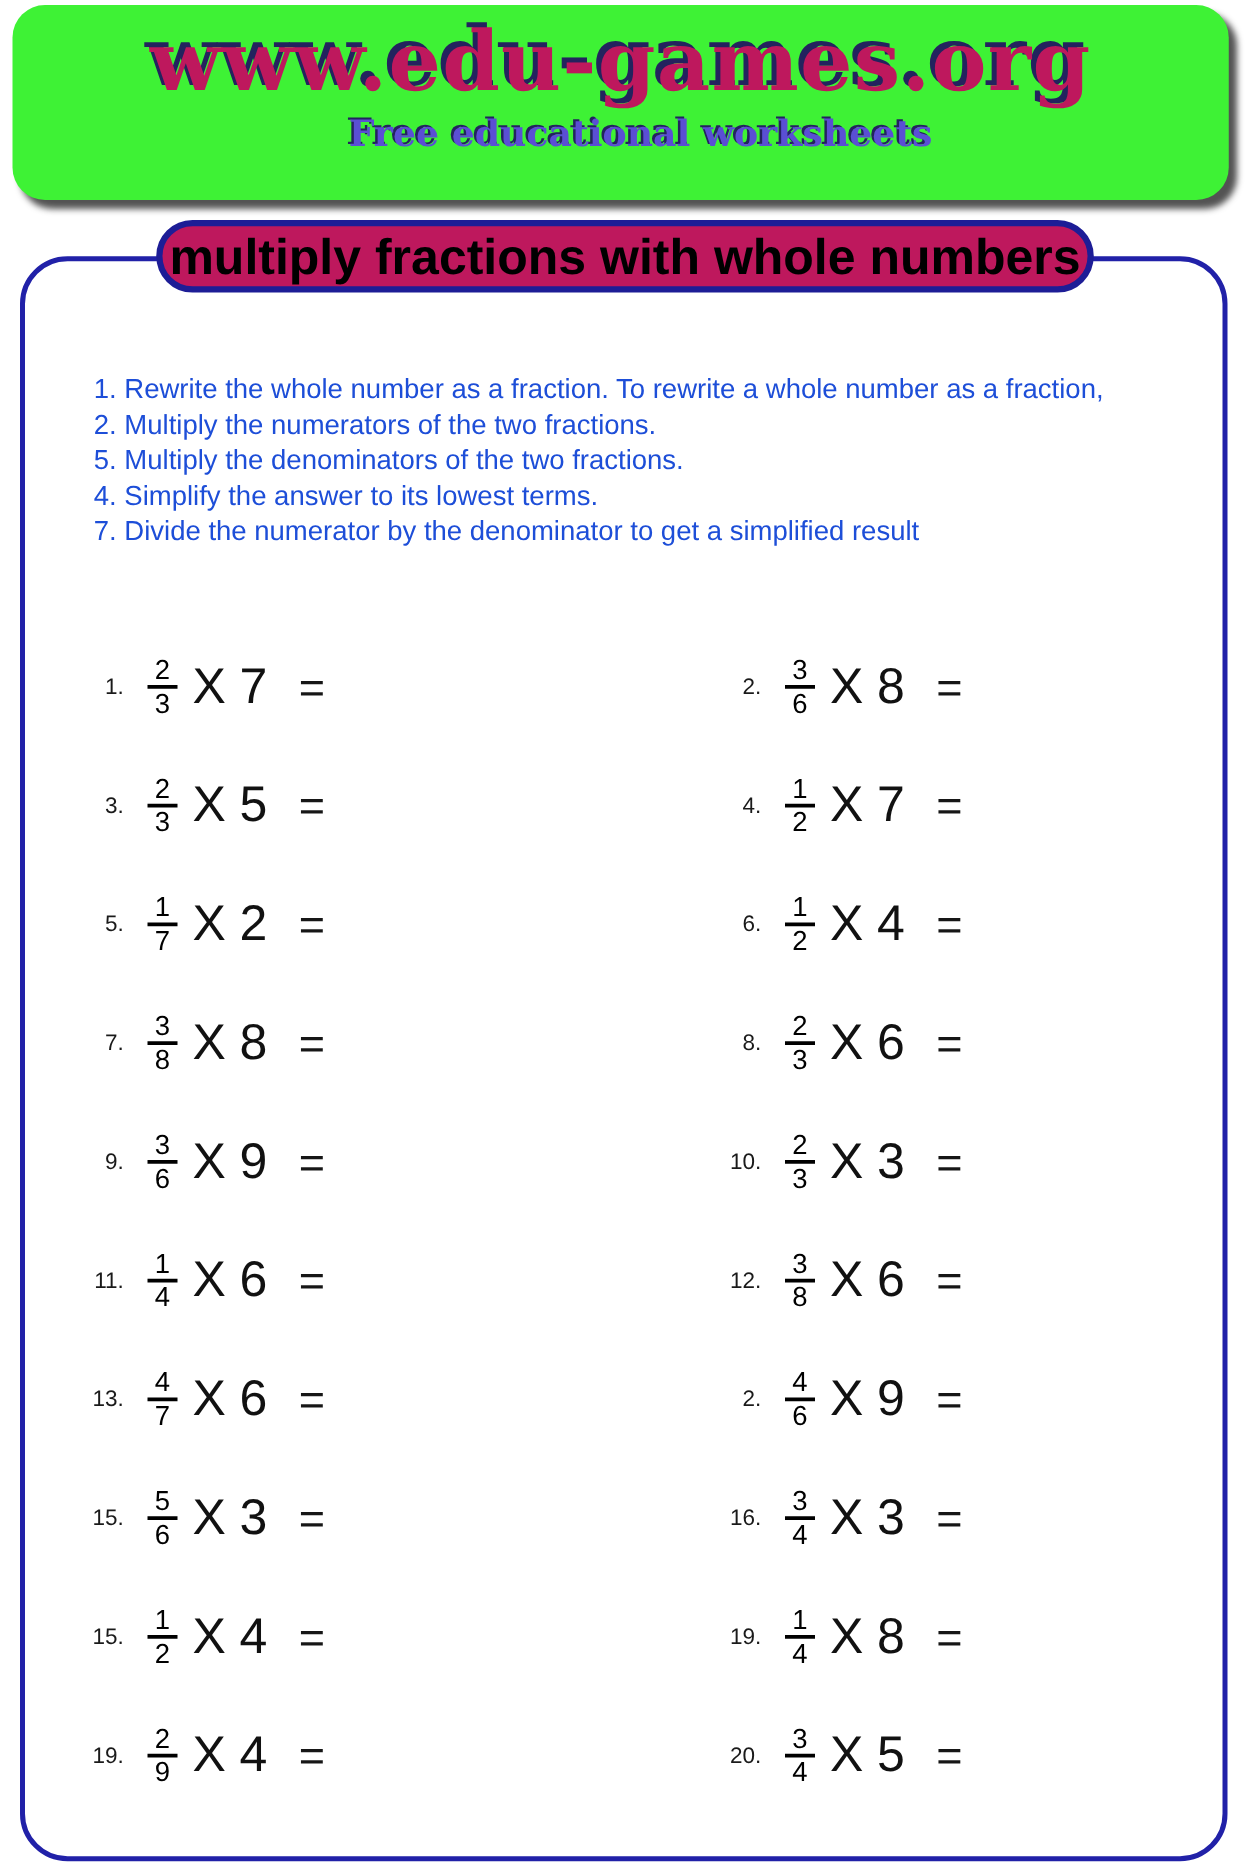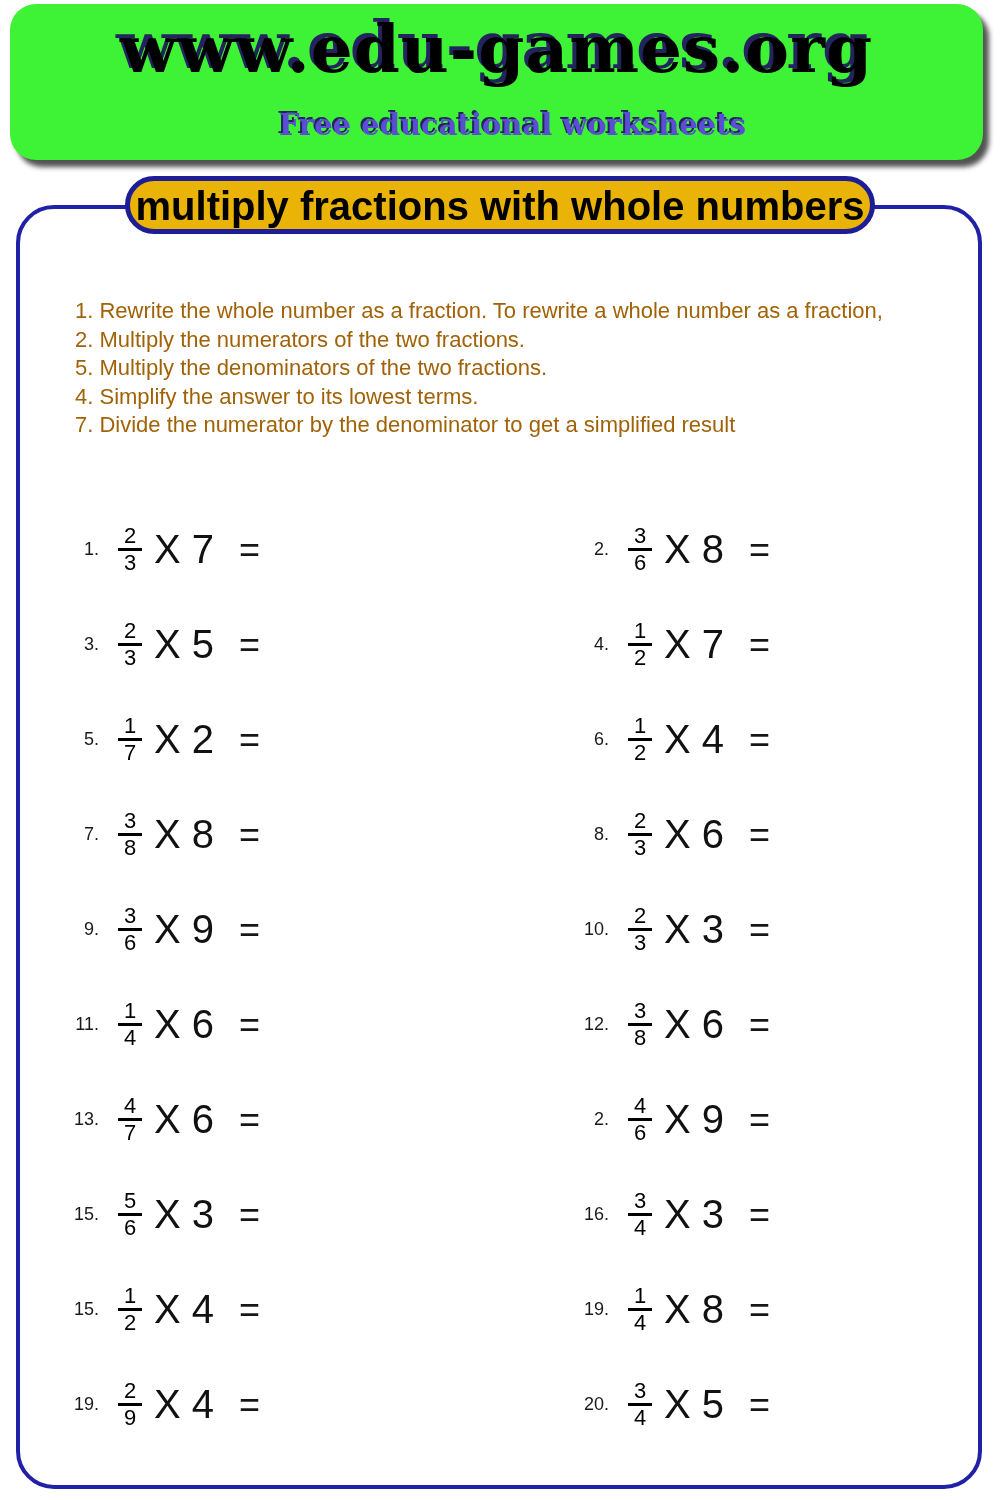--- a/index.html
+++ b/index.html
@@ -13,44 +13,44 @@
   .site-header {
     position:absolute; left:10px; top:4px; width:973px; height:156px;
     background:#3ef235; border-radius:26px;
     box-shadow:6px 7px 5px rgba(25,25,25,0.75);
     text-align:center;
   }
   .site-title {
     margin-top:6px;
     font-family:"DejaVu Serif", serif; font-weight:bold;
     font-size:66px; letter-spacing:1px;
-    color:#000000; text-shadow:-4px -4px 0 #23235e;
+    color:#be185d; text-shadow:-4px -4px 0 #23235e;
   }
   .site-tagline {
-    margin-top:20px;
+    margin-top:2px;
     font-family:"DejaVu Serif", serif; font-weight:bold;
     font-size:29px; color:#5a4fd4; text-shadow:-2px -2px 0 #23235e;padding-left:32px;
   }
 
   
   .sheet {
     position:absolute; left:16px; top:205px; width:966px; height:1284px;
     background:#ffffff; border:4px solid #2121a8; border-radius:38px;
   }
   .sheet-title {
     position:absolute; left:105px; top:-33px; width:750px; height:58px;
-    background:#eab308; border:5px solid #1d1d96; border-radius:30px;
+    background:#be185d; border:5px solid #1d1d96; border-radius:30px;
     text-align:center; line-height:50px;
     font-size:40px; font-weight:bold; color:#000000;
     white-space:nowrap;
   }
 
   .instructions {
     position:absolute; left:55px; top:88px; width:880px;
-    font-size:22px; line-height:28.5px; color:#a16207;
+    font-size:22px; line-height:28.5px; color:#1d4ed8;
   }
 
   
   .problems {
     position:absolute; left:45px; top:293px; width:900px;
     display:grid; grid-template-columns:510px 390px; grid-auto-rows:95px;
   }
   .problem { display:flex; align-items:center; }
   .pnum {
     width:34px; text-align:right; font-size:18px; color:#1a1a1a;

